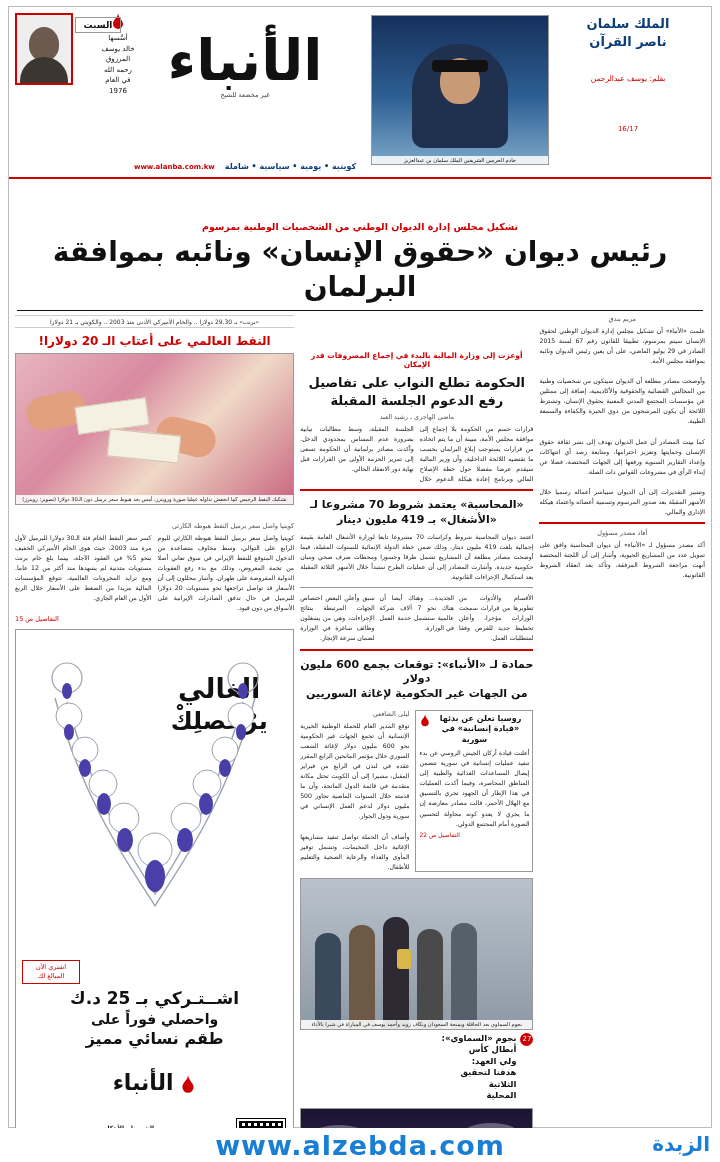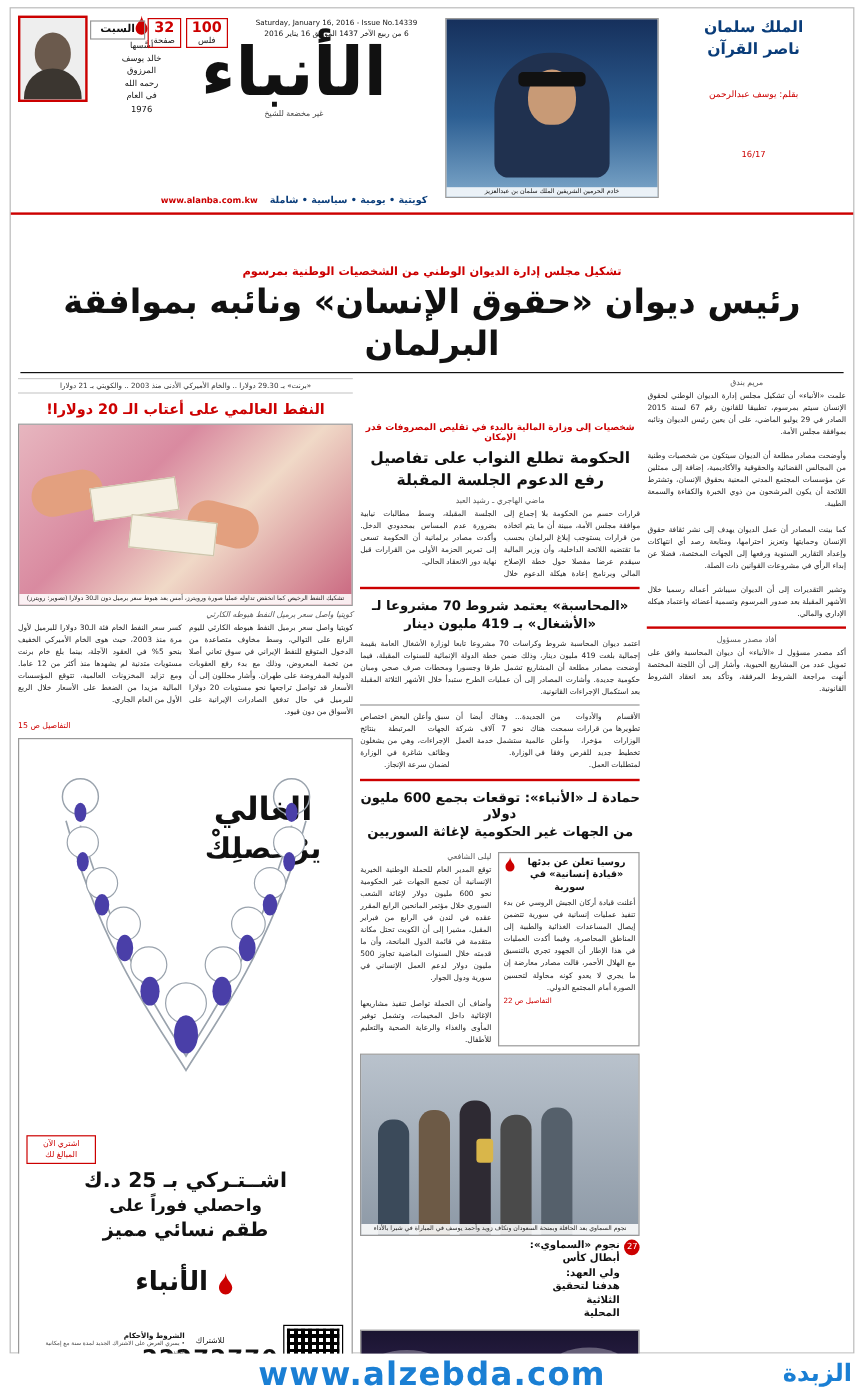--- a/index.html
+++ b/index.html
@@ -105,34 +105,20 @@
         <span style="white-space:pre-line;">أسَّسها
 خالد يوسف
 المرزوق
 رحمه الله
 في العام
 1976</span>
       </div>
 
       <div class="mh-sat">السبت</div>
 
-      <div class="mh-badges">
-        <div class="badge">
-          <b>32</b>
-          <span>صفحة</span>
-        </div>
-        <div class="badge">
-          <b>100</b>
-          <span>فلس</span>
-        </div>
-        <div class="mh-dateline" style="flex:1;">
-          <div class="en">Saturday, January 16, 2016 - Issue No.14339</div>
-          <div>6 من ربيع الآخر 1437 الموافق 16 يناير 2016</div>
-        </div>
-      </div>
 
       <div class="mh-logo">
         <div class="word">الأنباء</div>
         <div class="sub">غير مخضعة للشيخ</div>
       </div>
 
       <div class="mh-strip">
         <span class="site">www.alanba.com.kw</span>
         <span>كويتية • يومية • سياسية • شاملة</span>
       </div>
@@ -169,21 +155,21 @@
 
 كما بينت المصادر أن عمل الديوان يهدف إلى نشر ثقافة حقوق الإنسان وحمايتها وتعزيز احترامها، ومتابعة رصد أي انتهاكات وإعداد التقارير السنوية ورفعها إلى الجهات المختصة، فضلا عن إبداء الرأي في مشروعات القوانين ذات الصلة.
 
 وتشير التقديرات إلى أن الديوان سيباشر أعماله رسميا خلال الأشهر المقبلة بعد صدور المرسوم وتسمية أعضائه واعتماد هيكله الإداري والمالي.</div>
         <div class="hr-red"></div>
         <div class="byline">أفاد مصدر مسؤول</div>
         <div class="body-text">أكد مصدر مسؤول لـ «الأنباء» أن ديوان المحاسبة وافق على تمويل عدد من المشاريع الحيوية، وأشار إلى أن اللجنة المختصة أنهت مراجعة الشروط المرفقة، وتأكد بعد انعقاد الشروط القانونية.</div>
       </div>
 
       <div class="col col-mid">
-        <div class="kicker" style="font-size:7.5px;padding:0 0 3px;">شخصيات إلى وزارة المالية بالبدء في تقليص المصروفات قدر الإمكان</div>
+        <div class="kicker" style="font-size:7.5px;padding:0 0 3px;">أوعزت إلى وزارة المالية بالبدء في إجماع المصروفات قدر الإمكان</div>
         <div class="subhead" style="white-space:pre-line;">الحكومة تطلع النواب على تفاصيل
 رفع الدعوم الجلسة المقبلة</div>
         <div class="byline">ماضي الهاجري ـ رشيد العبد</div>
         <div class="body-text body-cols2">قرارات حسم من الحكومة بلا إجماع إلى موافقة مجلس الأمة، مبينة أن ما يتم اتخاذه من قرارات يستوجب إبلاغ البرلمان بحسب ما تقتضيه اللائحة الداخلية، وأن وزير المالية سيقدم عرضا مفصلا حول خطة الإصلاح المالي وبرنامج إعادة هيكلة الدعوم خلال الجلسة المقبلة، وسط مطالبات نيابية بضرورة عدم المساس بمحدودي الدخل. وأكدت مصادر برلمانية أن الحكومة تسعى إلى تمرير الحزمة الأولى من القرارات قبل نهاية دور الانعقاد الحالي.</div>
 
         <div class="hr-red"></div>
         <div class="subhead small">«المحاسبة» يعتمد شروط 70 مشروعا لـ «الأشغال» بـ 419 مليون دينار</div>
         <div class="body-text">اعتمد ديوان المحاسبة شروط وكراسات 70 مشروعا تابعا لوزارة الأشغال العامة بقيمة إجمالية بلغت 419 مليون دينار، وذلك ضمن خطة الدولة الإنمائية للسنوات المقبلة، فيما أوضحت مصادر مطلعة أن المشاريع تشمل طرقا وجسورا ومحطات صرف صحي ومبان حكومية جديدة. وأشارت المصادر إلى أن عمليات الطرح ستبدأ خلال الأشهر الثلاثة المقبلة بعد استكمال الإجراءات القانونية.</div>
         <div class="hr-thin"></div>
         <div style="display:flex;gap:5px;">
@@ -248,21 +234,21 @@
         <div class="redline">النفط العالمي على أعتاب الـ 20 دولارا!</div>
 
         <div class="photo ph-money" style="height:150px;">
           <div class="hand" style="left:10px;top:40px;transform:rotate(-12deg);"></div>
           <div class="hand" style="left:140px;top:66px;transform:rotate(14deg);"></div>
           <div class="bill" style="left:60px;top:48px;"></div>
           <div class="bill" style="left:92px;top:78px;transform:rotate(6deg);"></div>
           <div class="caption">تشكيك النفط الرخيص كما انخفض تداوله عمليا صورة ورويترز، أمس بعد هبوط سعر برميل دون الـ30 دولارا (تصوير: رويترز)</div>
         </div>
 
-        <div class="byline" style="text-align:right;margin-top:3px;font-style:italic;">كويتيا واصل سعر برميل النفط هبوطه الكارثي</div>
+        <div class="byline" style="text-align:right;margin-top:17px;">كويتيا واصل سعر برميل النفط هبوطه الكارثي</div>
         <div style="display:flex;gap:6px;">
           <div class="body-text" style="flex:1;">كويتيا واصل سعر برميل النفط هبوطه الكارثي لليوم الرابع على التوالي، وسط مخاوف متصاعدة من الدخول المتوقع للنفط الإيراني في سوق تعاني أصلا من تخمة المعروض، وذلك مع بدء رفع العقوبات الدولية المفروضة على طهران. وأشار محللون إلى أن الأسعار قد تواصل تراجعها نحو مستويات 20 دولارا للبرميل في حال تدفق الصادرات الإيرانية على الأسواق من دون قيود.</div>
           <div class="body-text" style="flex:1;">كسر سعر النفط الخام فئة الـ30 دولارا للبرميل لأول مرة منذ 2003، حيث هوى الخام الأميركي الخفيف بنحو 5% في العقود الآجلة، بينما بلغ خام برنت مستويات متدنية لم يشهدها منذ أكثر من 12 عاما. ومع تزايد المخزونات العالمية، تتوقع المؤسسات المالية مزيدا من الضغط على الأسعار خلال الربع الأول من العام الجاري.</div>
         </div>
         <div style="font-size:6.5px;color:#c00;text-align:left;margin-top:2px;">التفاصيل ص 15</div>
 
         <div class="ad" style="height:545px;margin-top:6px;">
           <div class="ad-title" style="right:14px;top:42px;width:120px;font-size:27px;">الغالي</div>
           <div class="ad-title" style="right:14px;top:76px;width:120px;font-size:24px;">يرْخَصلِكْ</div>
 

